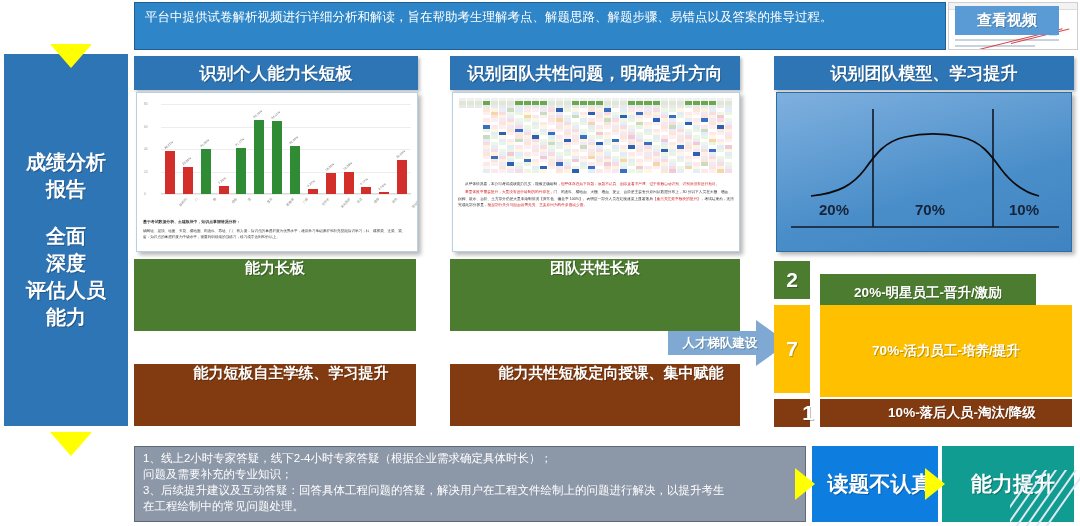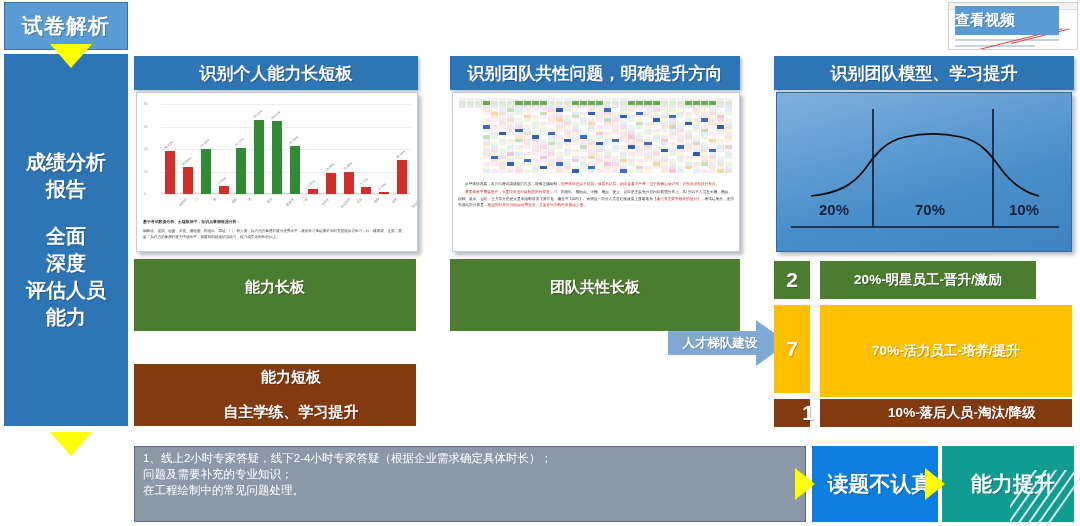--- a/index.html
+++ b/index.html
@@ -44,21 +44,21 @@
   }
   #video-thumb .vt-bar { position:absolute; background:#e8eef5; }
   #video-thumb .vt-line { position:absolute; background:#c8d3de; height:2px; }
   #video-thumb .vt-red { position:absolute; background:#d44; height:1px;
     transform: rotate(-14deg); transform-origin: left center; }
   #video-thumb .vt-hdr { position:absolute; left:0; top:0; width:100%; height:7px;
     background:#f2f2f2; border-bottom:1px solid #dcdcdc; }
   #video-btn {
     left: 955px; top: 6px; width: 104px; height: 29px;
     background: #5b9bd5;
-    display: flex; align-items: center; 
+    display: flex; align-items: center; justify-content: center;
     color: #ffffff; font-size: 15px; font-weight: bold;
     text-shadow: 1px 1px 0 rgba(0,0,0,.2);
   }
 
   
   #sidebar {
     left: 4px; top: 54px; width: 124px; height: 372px;
     background: #2e75b6;
     display: flex; flex-direction: column;
     align-items: center; justify-content: center;
@@ -127,21 +127,21 @@
     border: 1px solid #2e6da4;
     box-shadow: 3px 3px 4px rgba(0,0,0,.28);
     overflow: hidden;
   }
   #panel-3 .pct {
     position:absolute; color:#16243a; font-size:15px; font-weight:bold;
   }
 
   
   .blk {
-    display:flex; flex-direction:column; align-items:center; justify-content:center;
+    display:flex; flex-direction:row; justify-content:center;
     color:#ffffff; font-weight:bold; text-shadow: 1px 1px 0 rgba(0,0,0,.25);
   }
   .blk .t1 { font-size: 15px; margin-bottom: 16px; }
   .blk .t2 { font-size: 15px; }
   .green { background:#4c7c2f; }
   .brown { background:#823a10;padding-left:32px; }
   #blk-g1 { left:134px; top:259px; width:282px; height:72px; }
   #blk-g2 { left:450px; top:259px; width:290px; height:72px; }
   #blk-b1 { left:134px; top:364px; width:282px; height:62px; }
   #blk-b2 { left:450px; top:364px; width:290px; height:62px; }
@@ -163,21 +163,21 @@
     color:#ffffff; font-size:21px; font-weight:bold;
     text-shadow: 1px 1px 0 rgba(0,0,0,.25);
   }
   .lbl-box {
     display:flex; align-items:center; justify-content:center;
     color:#ffffff; font-size:13.5px; font-weight:bold;
     text-shadow: 1px 1px 0 rgba(0,0,0,.25);
   }
   .yellow { background:#ffc000; }
   #num-1 { left:774px; top:261px; width:36px; height:38px; }
-  #lbl-1 { left:820px; top:261px; width:216px; height:38px; }
+  #lbl-1 { left:820px; top:274px; width:216px; height:38px; }
   #num-2 { left:774px; top:305px; width:36px; height:88px; }
   #lbl-2 { left:820px; top:305px; width:252px; height:92px; }
   #num-3 { left:774px; top:399px; width:36px; height:28px; }
   #lbl-3 { left:820px; top:399px; width:252px; height:28px; }
 
   
   #bot-tag {
     left:4px; top:446px; width:124px; height:76px;
     background:#8c97a8; border:1px solid #5f6a7a;
     display:flex; align-items:center; justify-content:center;
@@ -228,25 +228,25 @@
   #deco-stripes i {
     position:absolute; width:2px; height:110px; background:#dfe9f3;
     transform: rotate(35deg);
   }
 </style>
 </head>
 <body>
 
 <div class="page">
 
-  <div class="abs" id="top-tag">
-    <span>试卷解析</span>
-  </div>
   <div class="abs" id="top-arrow"></div>
 
+  <div class="abs" id="top-banner">
+    <span>平台中提供试卷解析视频进行详细分析和解读，旨在帮助考生理解考点、解题思路、解题步骤、易错点以及答案的推导过程。</span>
+  </div>
 
   <div class="abs" id="video-thumb">
     <div class="vt-hdr"></div>
     <div class="vt-bar" style="left:6px;top:11px;width:60px;height:2px;background:#dde5ee;"></div>
     <div class="vt-bar" style="left:6px;top:16px;width:30px;height:3px;background:#d3e2f2;"></div>
     <div class="vt-bar" style="left:40px;top:16px;width:24px;height:3px;background:#bcd6ee;"></div>
     <div class="vt-line" style="left:6px;top:24px;width:104px;"></div>
     <div class="vt-line" style="left:6px;top:30px;width:104px;"></div>
     <div class="vt-line" style="left:6px;top:36px;width:104px;"></div>
     <div class="vt-line" style="left:6px;top:42px;width:80px;"></div>
@@ -1161,20 +1161,24 @@
   <div class="abs blk green" id="blk-g1">
     <div class="t1">能力长板</div>
   </div>
   <div class="abs blk green" id="blk-g2">
     <div class="t1">团队共性长板</div>
   </div>
   <div class="abs blk brown" id="blk-b1">
     <div class="t1">能力短板</div>
     <div class="t2">自主学练、学习提升</div>
   </div>
+  <div class="abs blk brown" id="blk-b2">
+    <div class="t1">能力共性短板</div>
+    <div class="t2">定向授课、集中赋能</div>
+  </div>
 
   <svg class="abs" id="pipeline-arrow" viewBox="0 0 120 46">
     <path d="M 0 11 L 88 11 L 88 0 L 120 23 L 88 46 L 88 35 L 0 35 Z" fill="#7fa9d2"></path>
   </svg>
   <div class="abs" id="pipeline-label">
     <span>人才梯队建设</span>
   </div>
 
   <div class="abs num-box green" id="num-1">
     <span>2</span>
@@ -1194,20 +1198,21 @@
     <span>1</span>
   </div>
   <div class="abs lbl-box brown" id="lbl-3">
     <span>10%-落后人员-淘汰/降级</span>
   </div>
 
   <div class="abs" id="bot-arrow"></div>
   <div class="abs" id="bot-text">
     <div>1、线上2小时专家答疑，线下2-4小时专家答疑（根据企业需求确定具体时长）；</div>
     <div>问题及需要补充的专业知识；</div>
+    <div>3、后续提升建议及互动答疑：回答具体工程问题的答疑，解决用户在工程文件绘制上的问题进行解决，以提升考生</div>
     <div>在工程绘制中的常见问题处理。</div>
   </div>
 
   <div class="bot-arrow-y" id="y-arrow-1"></div>
   <div class="abs" id="box-clear">
     <span>读题不认真</span>
   </div>
   <div class="bot-arrow-y" id="y-arrow-2"></div>
   <div class="abs" id="box-improve">
     <span>能力提升</span>

